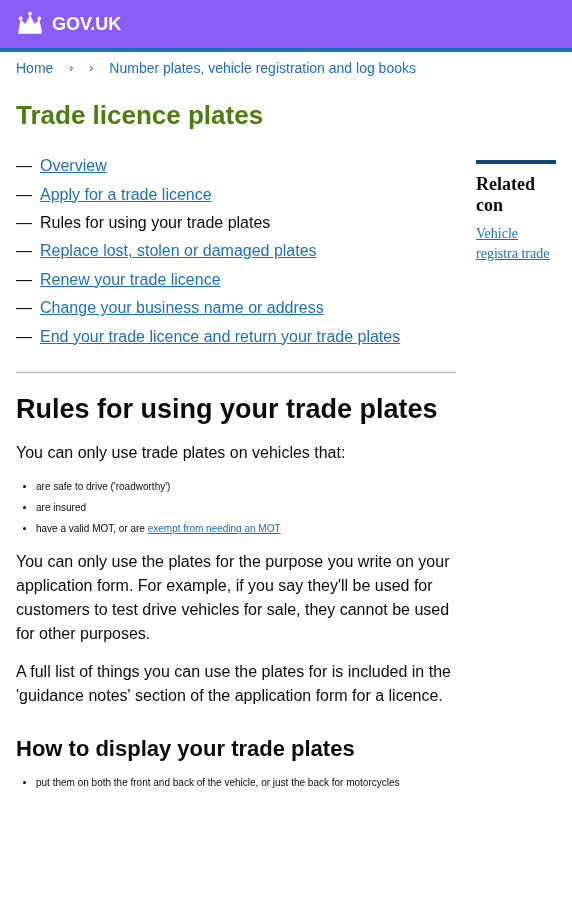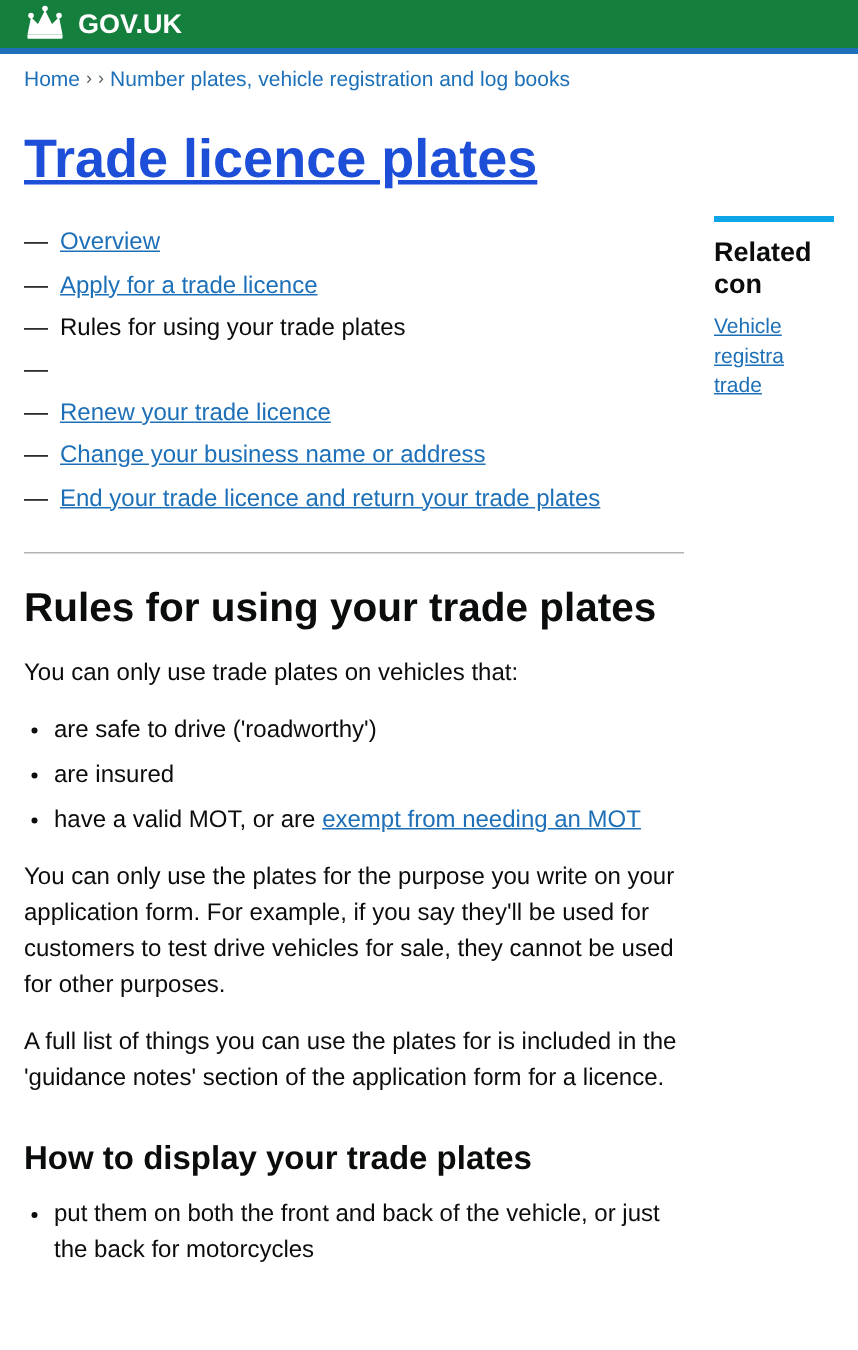--- a/index.html
+++ b/index.html
@@ -10,25 +10,25 @@
     body {
       font-family: Arial, Helvetica, sans-serif;
       font-size: 16px;
       color: #0b0c0c;
       background: #fff;
       width: 572px;
     }
 
     
     .gov-header {
-      background: #15803d;
+      background: #8b5cf6;
       padding: 8px 16px;
       display: flex;
       align-items: center;
-      height: 32px;
+      height: 48px;
     }
     .gov-logo {
       display: flex;
       align-items: center;
       gap: 8px;
       color: #fff;
       font-weight: bold;
       font-size: 18px;
     }
     .crown-icon {
@@ -42,21 +42,21 @@
       background: #1d70b8;
       width: 100%;
     }
 
     
     .breadcrumb {
       padding: 8px 16px;
       font-size: 14px;
       display: flex;
       align-items: center;
-      gap: 4px;
+      gap: 16px;
       flex-wrap: wrap;
     }
     .breadcrumb a {
       color: #1d70b8;
       text-decoration: none;
     }
     .breadcrumb-sep {
       color: #505a5f;
       font-size: 12px;
     }
@@ -73,26 +73,25 @@
       min-width: 0;
     }
 
     .sidebar {
       width: 80px;
       flex-shrink: 0;
     }
 
     
     .page-title {
-      font-size: 36px;
+      font-size: 26px;
       font-weight: bold;
       line-height: 1.2;
       margin-bottom: 24px;
-      color: #1d4ed8;
-      text-decoration: underline;
+      color: #4d7c0f;
     }
 
     
     .contents-section {
       margin-bottom: 24px;
     }
     .contents-label {
       font-size: 16px;
       color: #0b0c0c;
       margin-bottom: 8px;
@@ -154,34 +153,35 @@
       margin-bottom: 14px;
       color: #0b0c0c;
     }
 
     
     .bullet-list {
       margin: 12px 0 14px 20px;
       padding: 0;
     }
     .bullet-list li {
-      font-size: 16px;
+      font-size: 10px;
       line-height: 1.5;
       margin-bottom: 6px;
       color: #0b0c0c;
     }
     .bullet-list li a {
       color: #1d70b8;
     }
 
     
     .sidebar-related {
-      border-top: 4px solid #0ea5e9;
+      border-top: 4px solid #0c4a6e;
       padding-top: 10px;
       margin-top: 60px;
+      font-family: Liberation Serif, serif;
     }
     .related-heading {
       font-size: 18px;
       font-weight: bold;
       margin-bottom: 8px;
       color: #0b0c0c;
     }
     .related-link {
       font-size: 14px;
       color: #1d70b8;
@@ -230,20 +230,21 @@
         <li>
           <span class="dash">—</span>
           <a href="#">Apply for a trade licence</a>
         </li>
         <li class="active-item">
           <span class="dash">—</span>
           <span>Rules for using your trade plates</span>
         </li>
         <li>
           <span class="dash">—</span>
+          <a href="#">Replace lost, stolen or damaged plates</a>
         </li>
         <li>
           <span class="dash">—</span>
           <a href="#">Renew your trade licence</a>
         </li>
         <li>
           <span class="dash">—</span>
           <a href="#">Change your business name or address</a>
         </li>
         <li>

